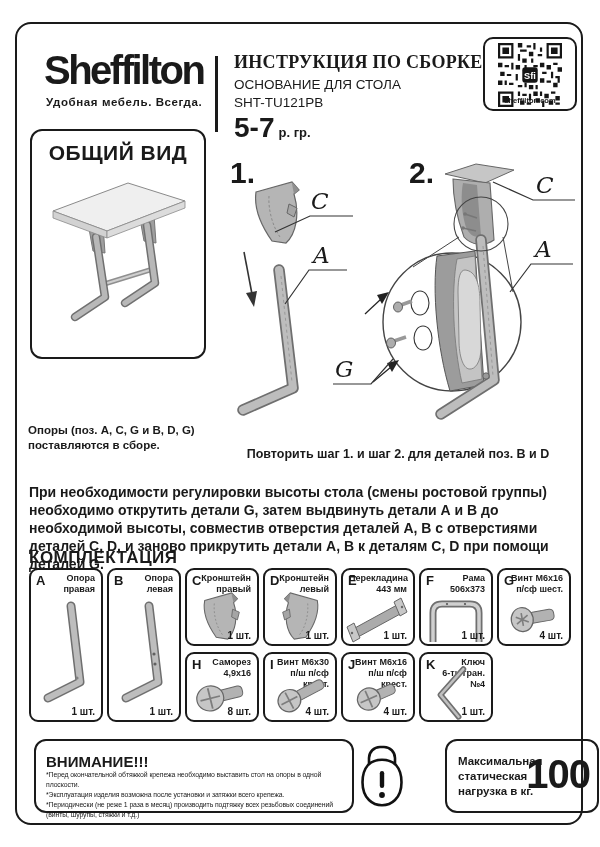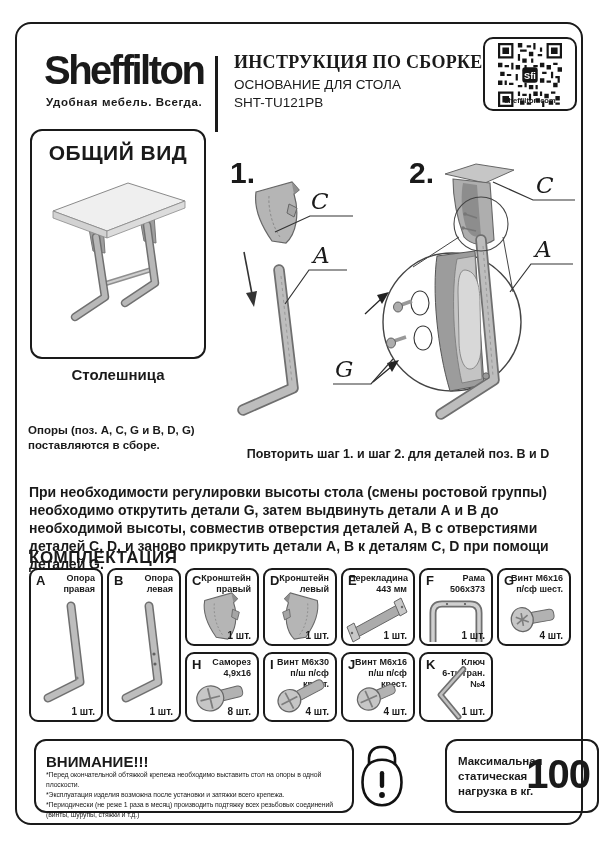--- a/index.html
+++ b/index.html
@@ -54,20 +54,23 @@
 
 <div id="page">
   <div class="abs page-border"></div>
 
   <div class="abs brand">Sheffilton</div>
   <div class="abs tagline">Удобная мебель. Всегда.</div>
   <div class="abs hdr-divider"></div>
   <div class="abs doc-title">ИНСТРУКЦИЯ ПО СБОРКЕ</div>
   <div class="abs product">ОСНОВАНИЕ ДЛЯ СТОЛА</div>
   <div class="abs model">SHT-TU121PB</div>
+  <div class="abs age">
+    <span class="num">5-7</span><span class="unit">р. гр.</span>
+  </div>
 
   <div class="abs qr-box">
     <svg width="64" height="64" viewBox="0 0 29 29">
       <path fill="#151515" d="M0,0h7v7h-7z M22,0h7v7h-7z M0,22h7v7h-7z"></path>
       <path fill="#ffffff" d="M1,1h5v5h-5z M23,1h5v5h-5z M1,23h5v5h-5z"></path>
       <path fill="#151515" d="M2,2h3v3h-3z M24,2h3v3h-3z M2,24h3v3h-3z"></path>
       <path fill="#151515" d="M9,0h2v2h-2z M13,1h2v1h-2z M16,0h1v3h-1z M19,2h1v2h-1z M10,3h3v1h-3z M14,4h2v2h-2z M9,5h1v3h-1z M18,5h2v1h-2z M11,7h2v2h-2z M15,7h1v2h-1z M0,9h2v2h-2z M3,10h2v1h-2z M6,9h1v3h-1z M8,10h2v2h-2z M12,10h1v2h-1z M16,10h2v1h-2z M19,9h2v2h-2z M22,10h2v2h-2z M25,9h2v1h-2z M27,11h2v2h-2z M1,13h2v2h-2z M4,14h2v1h-2z M8,14h1v3h-1z M20,13h2v1h-2z M24,13h1v3h-1z M26,15h2v1h-2z M0,17h2v2h-2z M3,17h1v2h-1z M5,18h2v1h-2z M19,16h2v2h-2z M22,17h2v1h-2z M25,18h2v2h-2z M27,16h1v2h-1z M9,19h2v1h-2z M12,18h1v2h-1z M14,19h2v2h-2z M17,19h1v2h-1z M9,22h1v2h-1z M11,23h2v1h-2z M14,23h1v3h-1z M16,22h2v2h-2z M19,22h1v2h-1z M21,23h2v2h-2z M24,22h2v1h-2z M26,24h2v2h-2z M10,26h2v2h-2z M13,27h2v1h-2z M17,25h2v2h-2z M20,26h1v3h-1z M23,26h2v2h-2z M26,27h2v1h-2z"></path>
       <rect x="11" y="11" width="7" height="7" rx="1.3" fill="#151515"></rect>
       <text x="14.5" y="16.4" font-size="4.2" fill="#ffffff" text-anchor="middle" font-weight="bold">Sfi</text>
     </svg>
@@ -83,21 +86,20 @@
       <path d="M104,60 L112,118 L82,138" fill="none" stroke="#707070" stroke-width="8.5" stroke-linecap="round" stroke-linejoin="round"></path>
       <path d="M104,60 L112,118 L82,138" fill="none" stroke="#b8b8b8" stroke-width="5.5" stroke-linecap="round" stroke-linejoin="round"></path>
       <path d="M45,58 L60,60 L62,88 L50,86 Z" fill="#9f9f9f" stroke="#777" stroke-width="1"></path>
       <path d="M53,72 L62,132 L32,152" fill="none" stroke="#707070" stroke-width="8.5" stroke-linecap="round" stroke-linejoin="round"></path>
       <path d="M53,72 L62,132 L32,152" fill="none" stroke="#b8b8b8" stroke-width="5.5" stroke-linecap="round" stroke-linejoin="round"></path>
       <polygon points="10,46 85,18 142,36 64,66" fill="#efefef" stroke="#8a8a8a" stroke-width="1"></polygon>
       <polygon points="10,46 64,66 64,73 10,53" fill="#d2d2d2" stroke="#8a8a8a" stroke-width=".8"></polygon>
       <polygon points="64,66 142,36 142,43 64,73" fill="#dcdcdc" stroke="#8a8a8a" stroke-width=".8"></polygon>
     </svg>
   </div>
-  <div class="abs tabletop-label">Столешница</div>
   <div class="abs supports-note">Опоры (поз. A, C, G и B, D, G) поставляются в сборе.</div>
 
   <div class="abs stepnum step1">1.</div>
   <div class="abs stepnum step2">2.</div>
 
   <svg class="abs" style="left:213px;top:152px" width="372" height="292" viewBox="0 0 372 292">
 
     <g>
       <path d="M43,40 L79,30 L86,38 L81,42 C87,62 83,82 73,91 L59,89 C47,72 41,54 43,40 Z" fill="#b5b5b5" stroke="#666" stroke-width="1.2"></path>
       <path d="M79,30 L86,38 L81,42 C80,37 79,33 79,30 Z" fill="#909090"></path>

